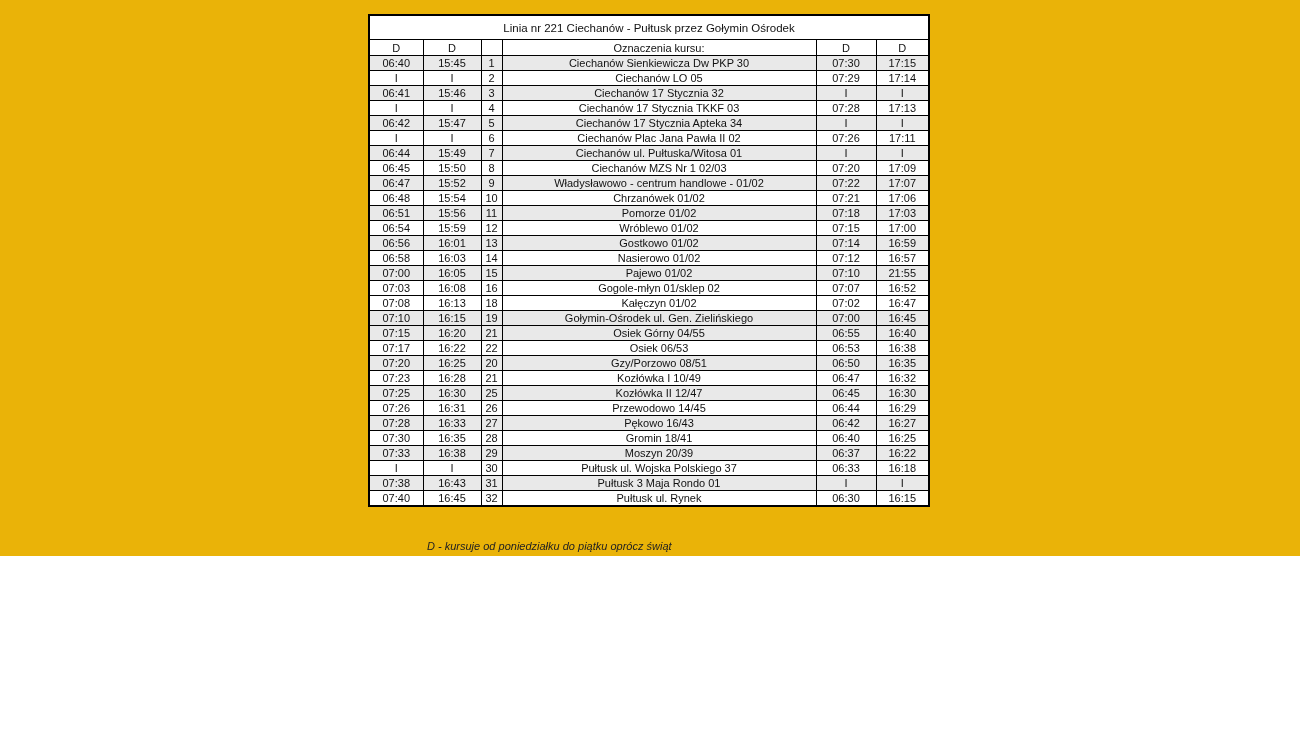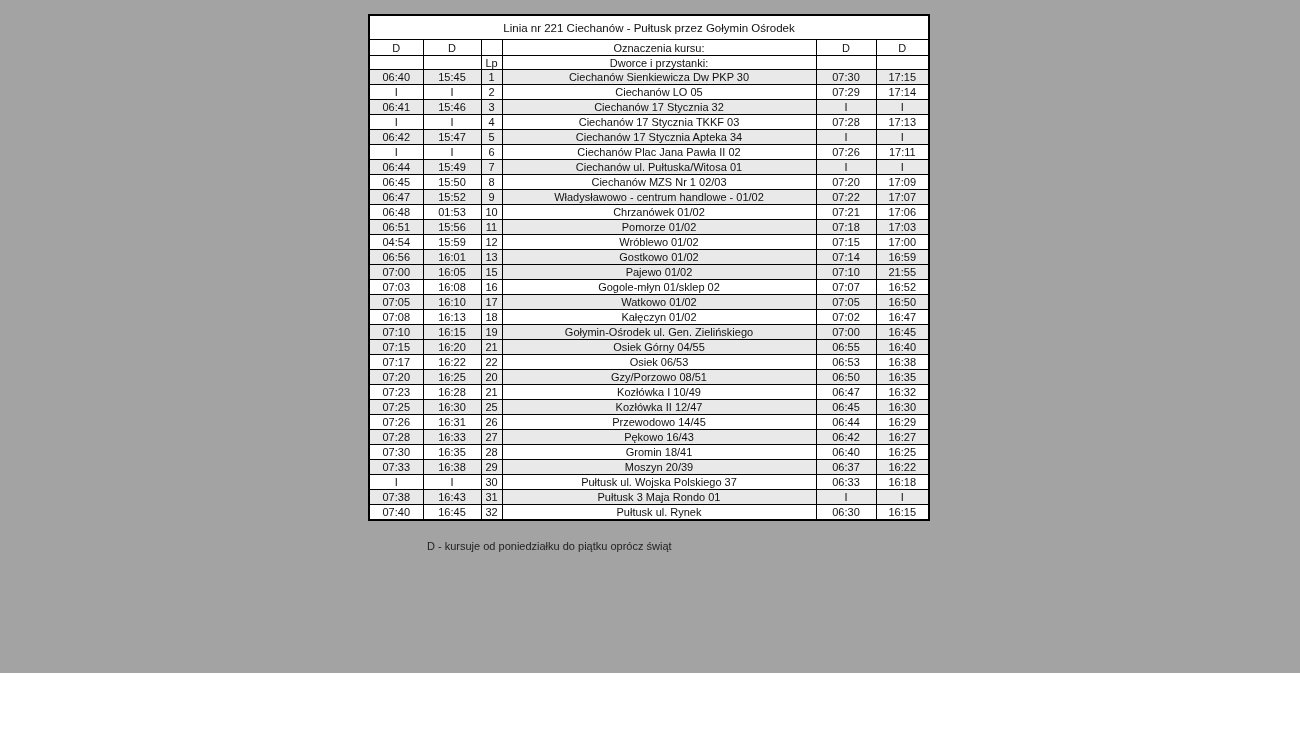--- a/index.html
+++ b/index.html
@@ -8,22 +8,22 @@
     background: #ffffff;
     width: 1300px;
     height: 731px;
     overflow: hidden;
     font-family: "Liberation Sans", sans-serif;
     color: #111111;
   }
   .canvas {
     position: relative;
     width: 1300px;
-    height: 673px;
-    background: #a3a3a3;
+    height: 556px;
+    background: #eab308;
   }
   table.timetable {
     position: absolute;
     left: 368px;
     top: 14px;
     width: 560px;
     border-collapse: collapse;
     table-layout: fixed;
     border: 2px solid #000000;
     background: #ffffff;
@@ -52,20 +52,21 @@
   tbody tr.shaded td {
     background: #e9e9e9;
   }
   .footnote {
     position: absolute;
     left: 427px;
     top: 540px;
     font-size: 11px;
     color: #222222;
     white-space: nowrap;
+    font-style: italic;
   }
 </style>
 </head>
 <body>
 
 <div class="canvas">
 
   <table class="timetable">
     <colgroup>
       <col style="width:54px">
@@ -80,28 +81,20 @@
         <td colspan="6">Linia nr 221 Ciechanów - Pułtusk przez Gołymin Ośrodek</td>
       </tr>
       <tr class="marks-row">
         <td>D</td>
         <td>D</td>
         <td></td>
         <td>Oznaczenia kursu:</td>
         <td>D</td>
         <td>D</td>
       </tr>
-      <tr class="stops-row">
-        <td></td>
-        <td></td>
-        <td>Lp</td>
-        <td>Dworce i przystanki:</td>
-        <td></td>
-        <td></td>
-      </tr>
     </thead>
     <tbody id="rows-body">
         <tr class="shaded">
           <td>06:40</td>
           <td>15:45</td>
           <td>1</td>
           <td>Ciechanów Sienkiewicza Dw PKP 30</td>
           <td>07:30</td>
           <td>17:15</td>
         </tr>
@@ -164,74 +157,74 @@
         <tr class="shaded">
           <td>06:47</td>
           <td>15:52</td>
           <td>9</td>
           <td>Władysławowo - centrum handlowe - 01/02</td>
           <td>07:22</td>
           <td>17:07</td>
         </tr>
         <tr>
           <td>06:48</td>
-          <td>01:53</td>
+          <td>15:54</td>
           <td>10</td>
           <td>Chrzanówek 01/02</td>
           <td>07:21</td>
           <td>17:06</td>
         </tr>
         <tr class="shaded">
           <td>06:51</td>
           <td>15:56</td>
           <td>11</td>
           <td>Pomorze 01/02</td>
           <td>07:18</td>
           <td>17:03</td>
         </tr>
         <tr>
-          <td>04:54</td>
+          <td>06:54</td>
           <td>15:59</td>
           <td>12</td>
           <td>Wróblewo 01/02</td>
           <td>07:15</td>
           <td>17:00</td>
         </tr>
         <tr class="shaded">
           <td>06:56</td>
           <td>16:01</td>
           <td>13</td>
           <td>Gostkowo 01/02</td>
           <td>07:14</td>
           <td>16:59</td>
         </tr>
+        <tr>
+          <td>06:58</td>
+          <td>16:03</td>
+          <td>14</td>
+          <td>Nasierowo 01/02</td>
+          <td>07:12</td>
+          <td>16:57</td>
+        </tr>
         <tr class="shaded">
           <td>07:00</td>
           <td>16:05</td>
           <td>15</td>
           <td>Pajewo 01/02</td>
           <td>07:10</td>
           <td>21:55</td>
         </tr>
         <tr>
           <td>07:03</td>
           <td>16:08</td>
           <td>16</td>
           <td>Gogole-młyn 01/sklep 02</td>
           <td>07:07</td>
           <td>16:52</td>
         </tr>
-        <tr class="shaded">
-          <td>07:05</td>
-          <td>16:10</td>
-          <td>17</td>
-          <td>Watkowo 01/02</td>
-          <td>07:05</td>
-          <td>16:50</td>
-        </tr>
         <tr>
           <td>07:08</td>
           <td>16:13</td>
           <td>18</td>
           <td>Kałęczyn 01/02</td>
           <td>07:02</td>
           <td>16:47</td>
         </tr>
         <tr class="shaded">
           <td>07:10</td>

